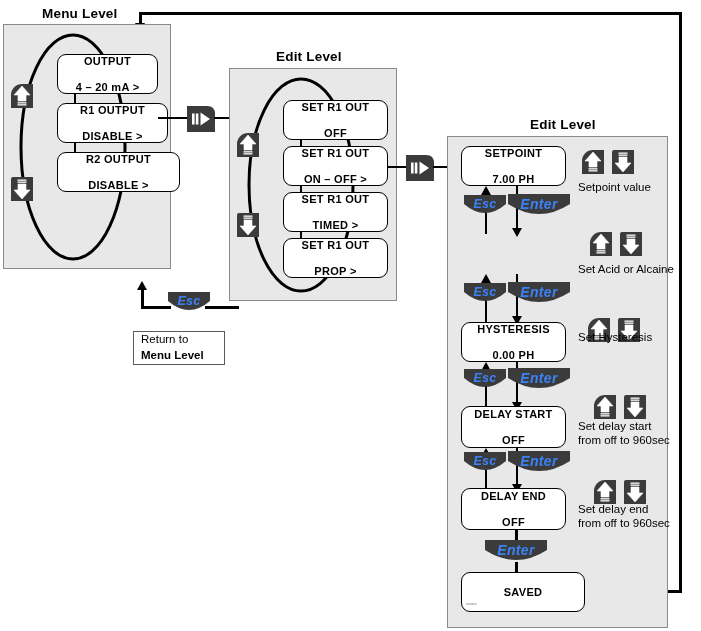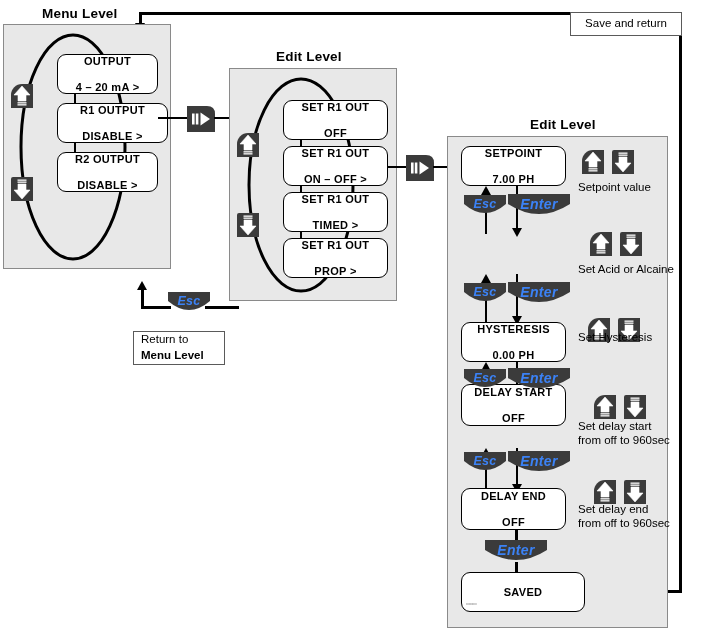--- a/index.html
+++ b/index.html
@@ -66,23 +66,20 @@
 <body>
 
 <div id="stage">
 
   <div class="ln thick-h" style="left:570px;top:590px;width:112px;"></div>
   <div class="ln thick-v" style="left:679px;top:12px;height:581px;"></div>
   <div class="ln thick-h" style="left:139px;top:12px;width:542px;"></div>
   <div class="ln thick-v" style="left:139px;top:12px;height:13px;"></div>
   <div class="arrowhead ah-down" style="left:135px;top:23px;"></div>
 
-  <div class="capbox center" style="left:570px;top:12px;width:112px;height:24px;">
-    <span>Save and return</span>
-  </div>
 
   <div class="panel-title" style="left:42px;top:6px;">Menu Level</div>
 
   <div class="panel" style="left:3px;top:24px;width:168px;height:245px;"></div>
 
   <svg class="loop" style="left:8px;top:30px;" width="130" height="235" viewBox="0 0 130 235">
     <ellipse cx="65" cy="117" rx="52" ry="112" fill="none" stroke="#000" stroke-width="3"></ellipse>
   </svg>
 
   <div class="key-ud up" style="left:11px;top:84px;">
@@ -107,21 +104,21 @@
   <div class="lcd" style="left:57px;top:54px;width:101px;height:40px;">
     <span>OUTPUT</span>
     <span class="l2">4 – 20 mA      &gt;</span>
   </div>
 
   <div class="lcd" style="left:57px;top:103px;width:111px;height:40px;">
     <span>R1   OUTPUT</span>
     <span class="l2">DISABLE      &gt;</span>
   </div>
 
-  <div class="lcd" style="left:57px;top:152px;width:101px;height:40px;">
+  <div class="lcd" style="left:57px;top:152px;width:123px;height:40px;">
     <span>R2   OUTPUT</span>
     <span class="l2">DISABLE      &gt;</span>
   </div>
 
   <div class="ln h" style="left:158px;top:117px;width:29px;"></div>
   <div class="key-right" style="left:185px;top:102px;">
     <svg width="32" height="32" viewBox="0 0 32 32">
       <path d="M2 4 L22 4 Q30 4 30 12 L30 30 L2 30 Z" fill="#3b3b3b"></path>
       <rect x="7" y="11.5" width="2.6" height="11" fill="#fff"></rect>
       <rect x="10.8" y="11.5" width="2.6" height="11" fill="#fff"></rect>
@@ -321,21 +318,21 @@
       </svg>
     <span>Esc</span>
   </div>
   <div class="key-lbl key-enter" style="left:508px;top:368px;width:62px;height:26px;">
     <svg width="62" height="26" viewBox="0 0 62 26">
         <path d="M0 0 L62 0 L62 10 Q31 30 0 10 Z" fill="#3b3b3b"></path>
       </svg>
     <span>Enter</span>
   </div>
 
-  <div class="lcd" style="left:461px;top:384px;width:105px;height:42px;">
+  <div class="lcd" style="left:461px;top:406px;width:105px;height:42px;">
     <span>DELAY  START</span>
     <span class="l2">OFF</span>
   </div>
   <div class="key-ud up" style="left:594px;top:395px;">
     <svg width="22" height="24" viewBox="0 0 22 24">
       <path d="M11 2 L19 11 L15 11 L15 17 L7 17 L7 11 L3 11 Z" fill="#fff" stroke="#fff" stroke-width="0.6"></path>
       <rect x="6.5" y="18.2" width="9" height="1.3" fill="#fff"></rect>
       <rect x="6.5" y="20.2" width="9" height="1.3" fill="#fff"></rect>
     </svg>
   </div>

